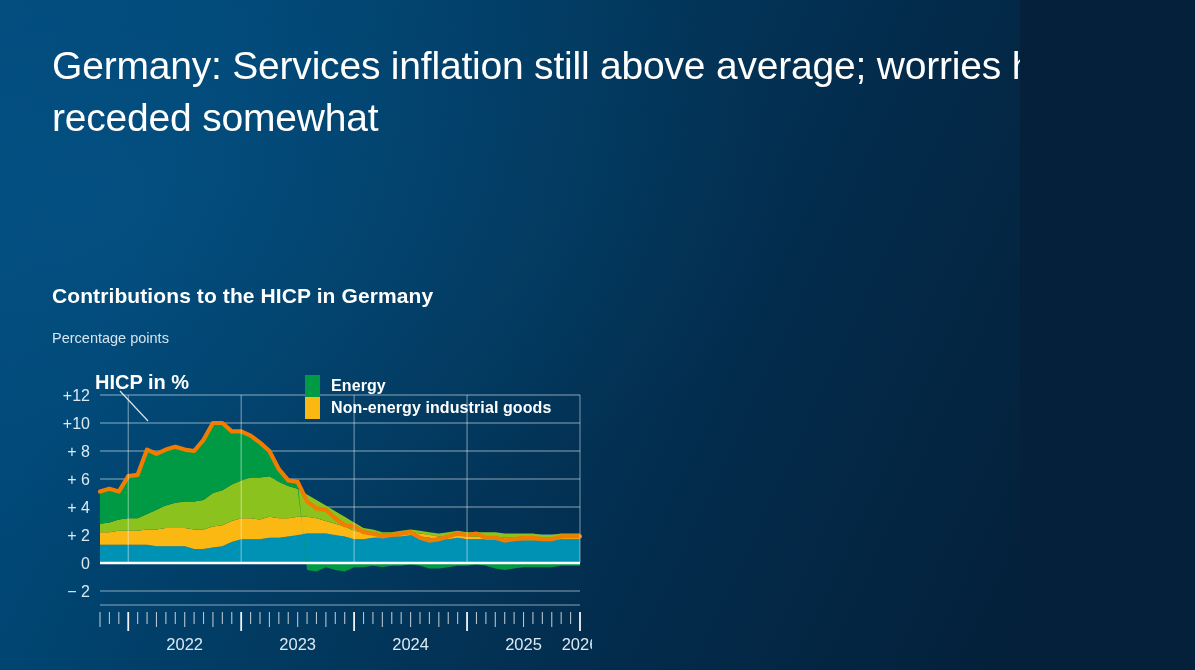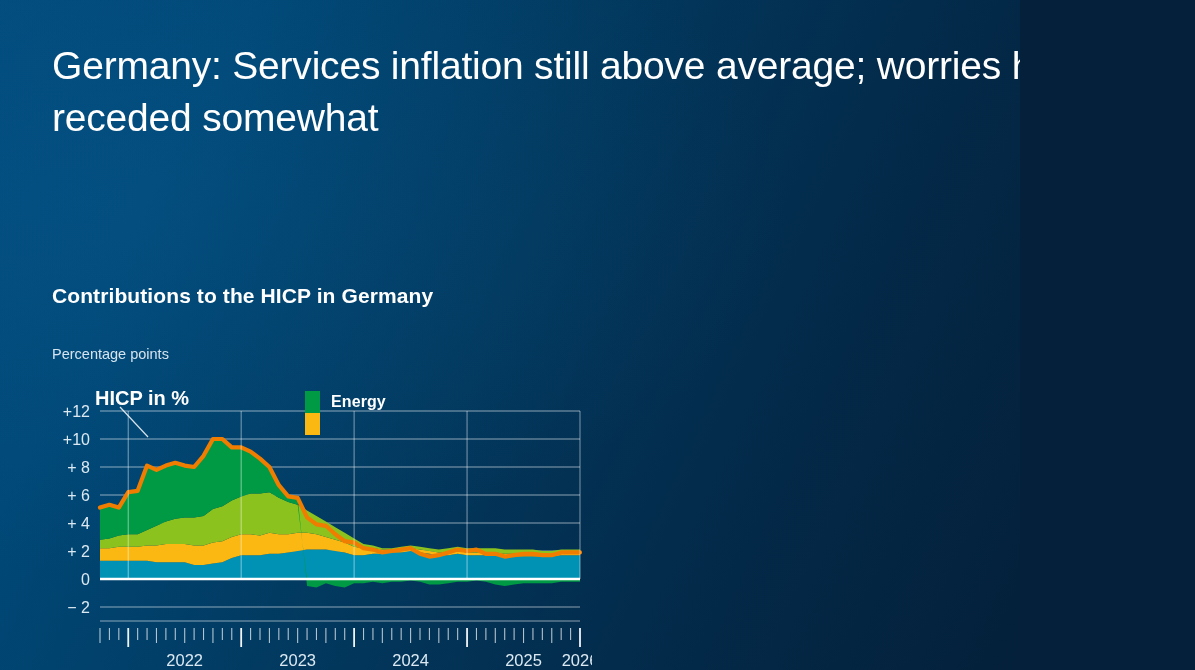--- a/index.html
+++ b/index.html
@@ -42,21 +42,21 @@
   }
 
   
   .panel-left  { position: absolute; left: 52px;  top: 180px; width: 540px; }
 
   .panel-title {
     font-size: 21px;
     font-weight: 700;
     color: #ffffff;
     letter-spacing: 0.1px;
-    margin: 0 0 38px 0;
+    margin: 0 0 22px 0;
   }
   .subcaption {
     font-size: 14.5px;
     color: #d5e4ef;
     margin: 0 0 27px 0;
   }
 
   
   .chart-box { position: relative; }
   .chart-svg { display: block; }
@@ -206,18 +206,19 @@
 
       <div class="hicp-tag">HICP in %</div>
 
       <div class="legend">
         <div class="legend-row">
           <span class="legend-swatch" style="background: rgb(0, 154, 68);"></span>
           <span class="legend-label">Energy</span>
         </div>
         <div class="legend-row">
           <span class="legend-swatch" style="background: rgb(251, 184, 19);"></span>
+          <span class="legend-label">Non-energy industrial goods</span>
         </div>
       </div>
     </div>
   </div>
 
 </div>
 
 </body></html>

